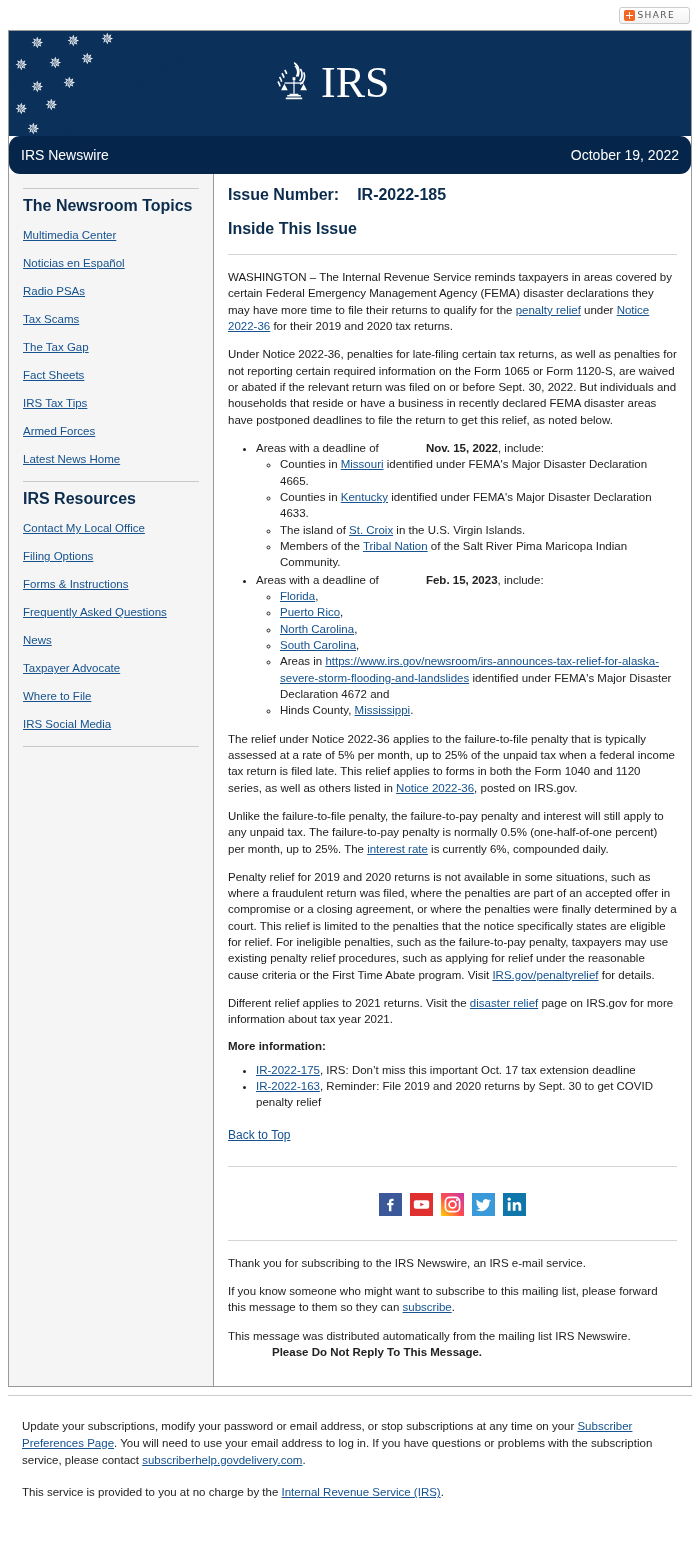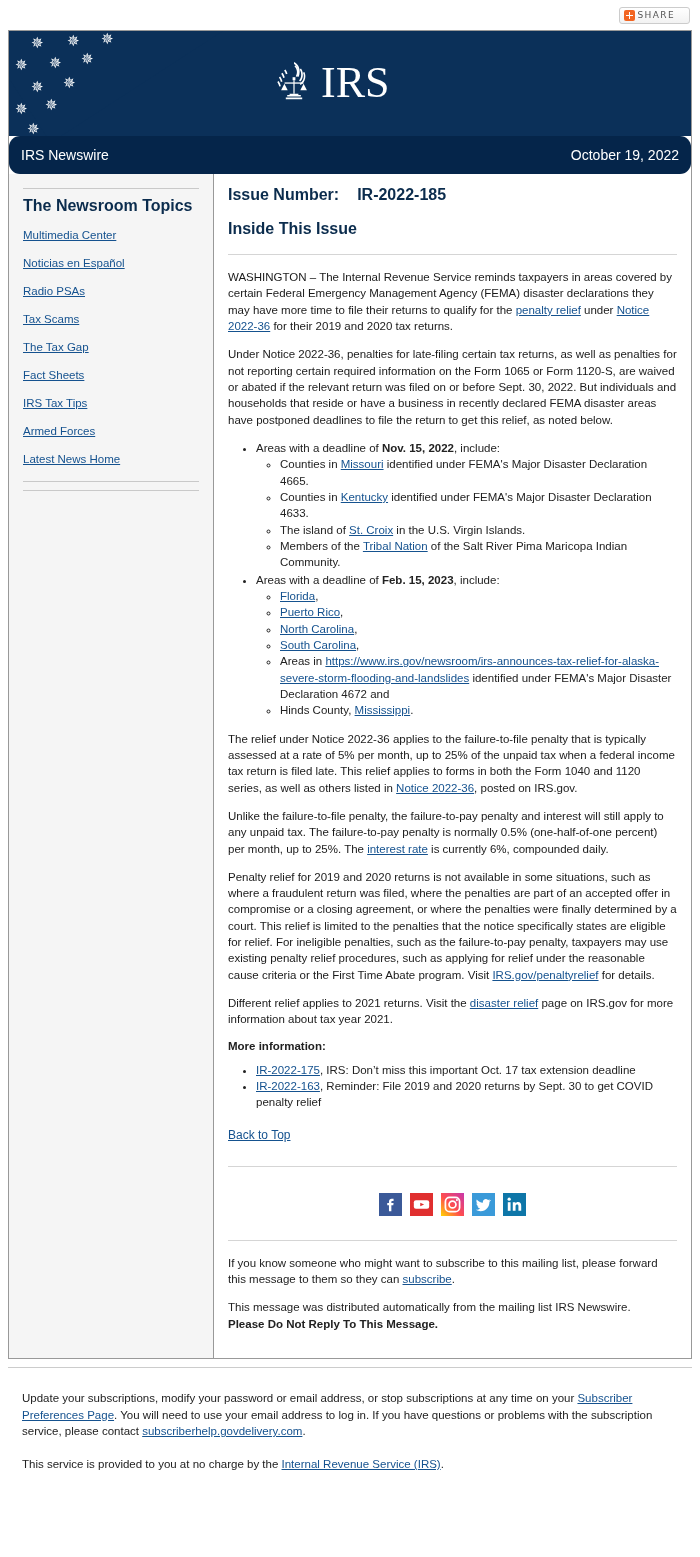--- a/index.html
+++ b/index.html
@@ -168,21 +168,21 @@
     color: #111111;
     margin: 0 0 12px 0;
   }
   p.body {
     font-size: 11.5px;
     line-height: 1.42;
     margin: 0 0 12px 0;
     color: #1a1a1a;
   }
   a.ilink { color: #15528f; text-decoration: underline; cursor: pointer; }
-  .bold { font-weight: bold; }
+  .bold { font-weight: bold; margin-left: 44px; }
 
   ul.lvl1 { margin: 0 0 12px 0; padding-left: 28px; list-style: disc; }
   ul.lvl1 > li { font-size: 11.5px; line-height: 1.42; margin-bottom: 1px; }
   ul.lvl2 { margin: 0; padding-left: 24px; list-style: circle; }
   ul.lvl2 > li { font-size: 11.5px; line-height: 1.42; }
 
   p.more { font-size: 11.5px; font-weight: bold; margin: 0 0 10px 0; }
   ul.refs { margin: 0 0 14px 0; padding-left: 28px; list-style: disc; }
   ul.refs > li { font-size: 11.5px; line-height: 1.42; }
 
@@ -289,20 +289,31 @@
         <a class="sb-link">Tax Scams</a>
         <a class="sb-link">The Tax Gap</a>
         <a class="sb-link">Fact Sheets</a>
         <a class="sb-link">IRS Tax Tips</a>
         <a class="sb-link">Armed Forces</a>
         <a class="sb-link">Latest News Home</a>
       </div>
 
       <div class="sb-rule"></div>
 
+      <div>
+        <div class="sb-head">IRS Resources</div>
+        <a class="sb-link">Contact My Local Office</a>
+        <a class="sb-link">Filing Options</a>
+        <a class="sb-link">Forms &amp; Instructions</a>
+        <a class="sb-link">Frequently Asked Questions</a>
+        <a class="sb-link">News</a>
+        <a class="sb-link">Taxpayer Advocate</a>
+        <a class="sb-link">Where to File</a>
+        <a class="sb-link">IRS Social Media</a>
+      </div>
 
       <div class="sb-rule"></div>
     </div>
 
     <div class="main">
 
       <div class="issue-line">
         <span>Issue Number:</span><span class="num">IR-2022-185</span>
       </div>
 
@@ -397,20 +408,21 @@
               <rect width="24" height="24" fill="#0e76a8"></rect>
               <rect x="5" y="9.6" width="2.9" height="9" fill="#fff"></rect>
               <circle cx="6.45" cy="6.4" r="1.7" fill="#fff"></circle>
               <path d="M10.2 9.6h2.8v1.3c.5-.9 1.5-1.5 2.8-1.5 2.1 0 3.2 1.3 3.2 3.8v5.4h-2.9v-4.8c0-1.2-.4-1.9-1.4-1.9-1 0-1.6.7-1.6 1.9v4.8h-2.9z" fill="#fff"></path>
             </svg>
         </span>
       </div>
 
       <div class="hr-light"></div>
 
+      <p class="thanks">Thank you for subscribing to the IRS Newswire, an IRS e-mail service.</p>
       <p class="thanks"><span>If you know someone who might want to subscribe to this mailing list, please forward this message to them so they can </span><a class="ilink">subscribe</a><span>.</span></p>
       <p class="thanks"><span>This message was distributed automatically from the mailing list IRS Newswire.</span><br><span class="bold">Please Do Not Reply To This Message.</span></p>
 
     </div>
   </div>
 </div>
 
 <div class="sub-rule"></div>
 <div class="sub-block">
   <p><span>Update your subscriptions, modify your password or email address, or stop subscriptions at any time on your </span><a class="ilink">Subscriber Preferences Page</a><span>. You will need to use your email address to log in. If you have questions or problems with the subscription service, please contact </span><a class="ilink">subscriberhelp.govdelivery.com</a><span>.</span></p>

